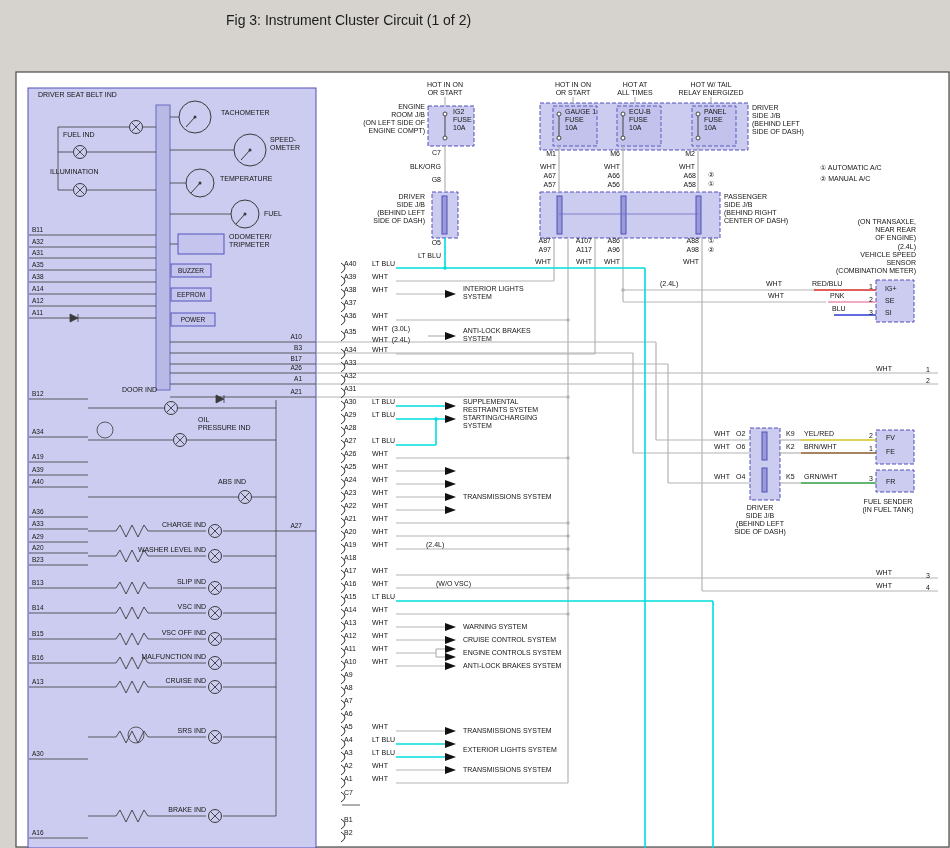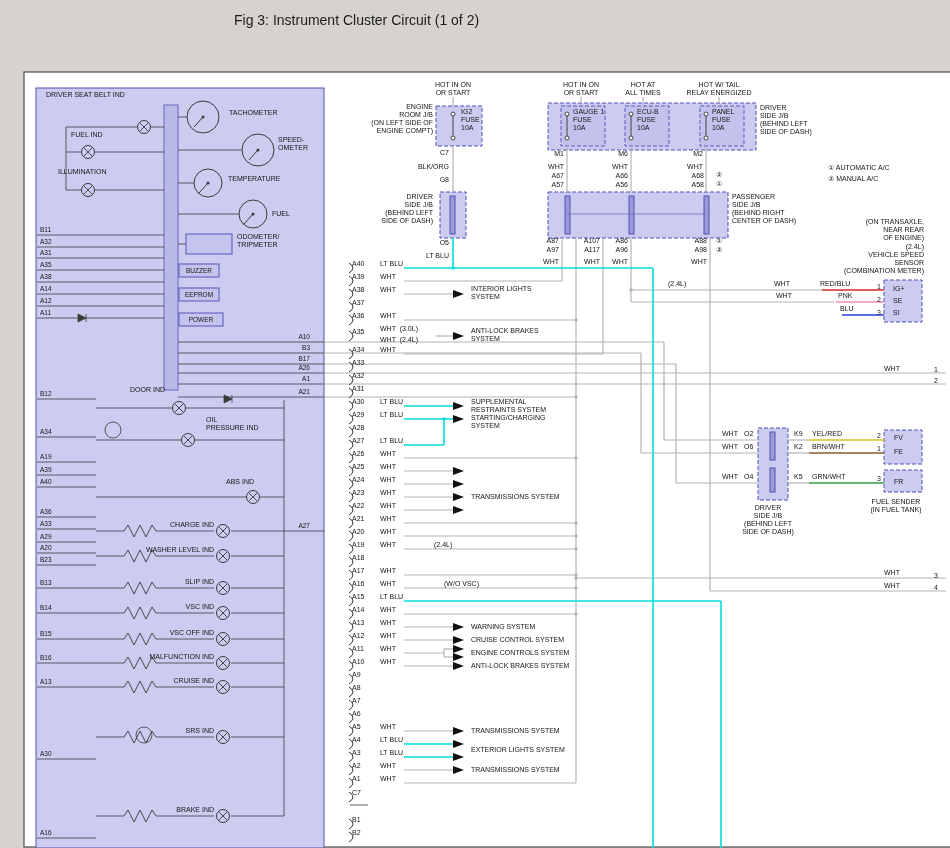--- a/index.html
+++ b/index.html
@@ -1,18 +1,18 @@
 <!DOCTYPE html>
 <html><head>
 <meta charset="utf-8">
 <style>
   html,body{margin:0;padding:0;width:950px;height:848px;background:#d6d3ce;overflow:hidden;
             font-family:"Liberation Sans",sans-serif;}
   #title{position:absolute;left:218px;top:12px;font-size:14px;color:#1c1c1c;}
-  #stage{position:absolute;left:16px;top:0;width:752px;height:848px;}
+  #stage{position:absolute;left:8px;top:0;width:752px;height:848px;}
   svg{position:absolute;left:0;top:0;}
   #labels{position:absolute;left:0;top:0;width:950px;height:848px;pointer-events:none;}
   .lbl{position:absolute;color:#141414;font-size:7px;line-height:8px;white-space:pre;}
   .lbl.c{transform:translateX(-50%);}
   .lbl.r{transform:translateX(-100%);}
 </style>
 </head>
 <body>
 
 <div id="stage">

